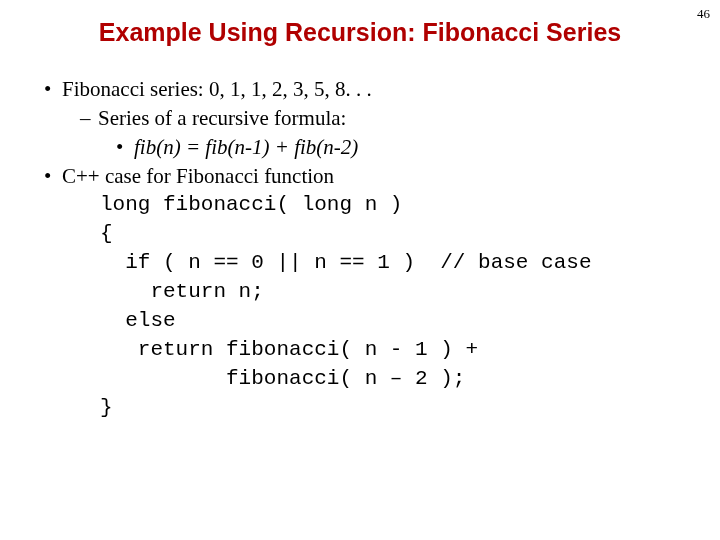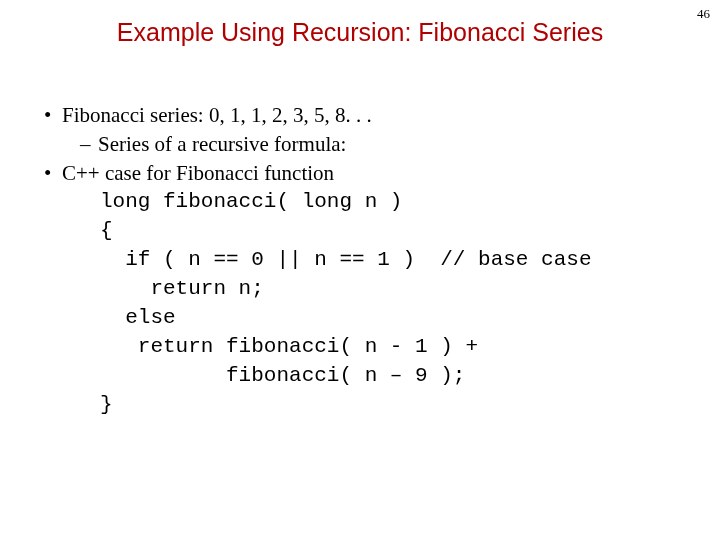--- a/index.html
+++ b/index.html
@@ -15,31 +15,30 @@
   }
   .page-number {
     position: absolute;
     top: 6px;
     right: 10px;
     font-family: Liberation Serif, serif;
     font-size: 13px;
   }
   .title {
     font-family: Arial, Helvetica, sans-serif;
-    font-weight: normal;
+    font-weight: bold;
     color: #b00000;
     font-size: 25px;
     text-align: center;
     padding: 18px 40px 28px 40px;
   }
   .content {
     font-size: 21px;
     line-height: 1.38;
     padding: 0 40px 0 40px;
-    margin-top: 26px;
   }
   ul.level1 {
     list-style: none;
     margin: 0;
     padding-left: 22px;
   }
   ul.level1 > li::before {
     content: "•";
     display: inline-block;
     width: 18px;
@@ -81,26 +80,29 @@
 
 <div class="page-number">46</div>
 
 <div class="title">Example Using Recursion: Fibonacci Series</div>
 
 <div class="content">
   <ul class="level1">
     <li><span>Fibonacci series: 0, 1, 1, 2, 3, 5, 8. . .</span>
       <ul class="level2">
         <li><span>Series of a recursive formula:</span>
+          <ul class="level3">
+            <li><span class="italic">fib(n) = fib(n-1) + fib(n-2)</span></li>
+          </ul>
         </li>
       </ul>
     </li>
     <li><span>C++ case for Fibonacci function</span></li>
   </ul>
   <div class="code-block">long fibonacci( long n )
 {
   if ( n == 0 || n == 1 )  // base case
     return n;
   else
    return fibonacci( n - 1 ) +
-          fibonacci( n – 9 );
+          fibonacci( n – 2 );
 }</div>
 </div>
 
 </body></html>

